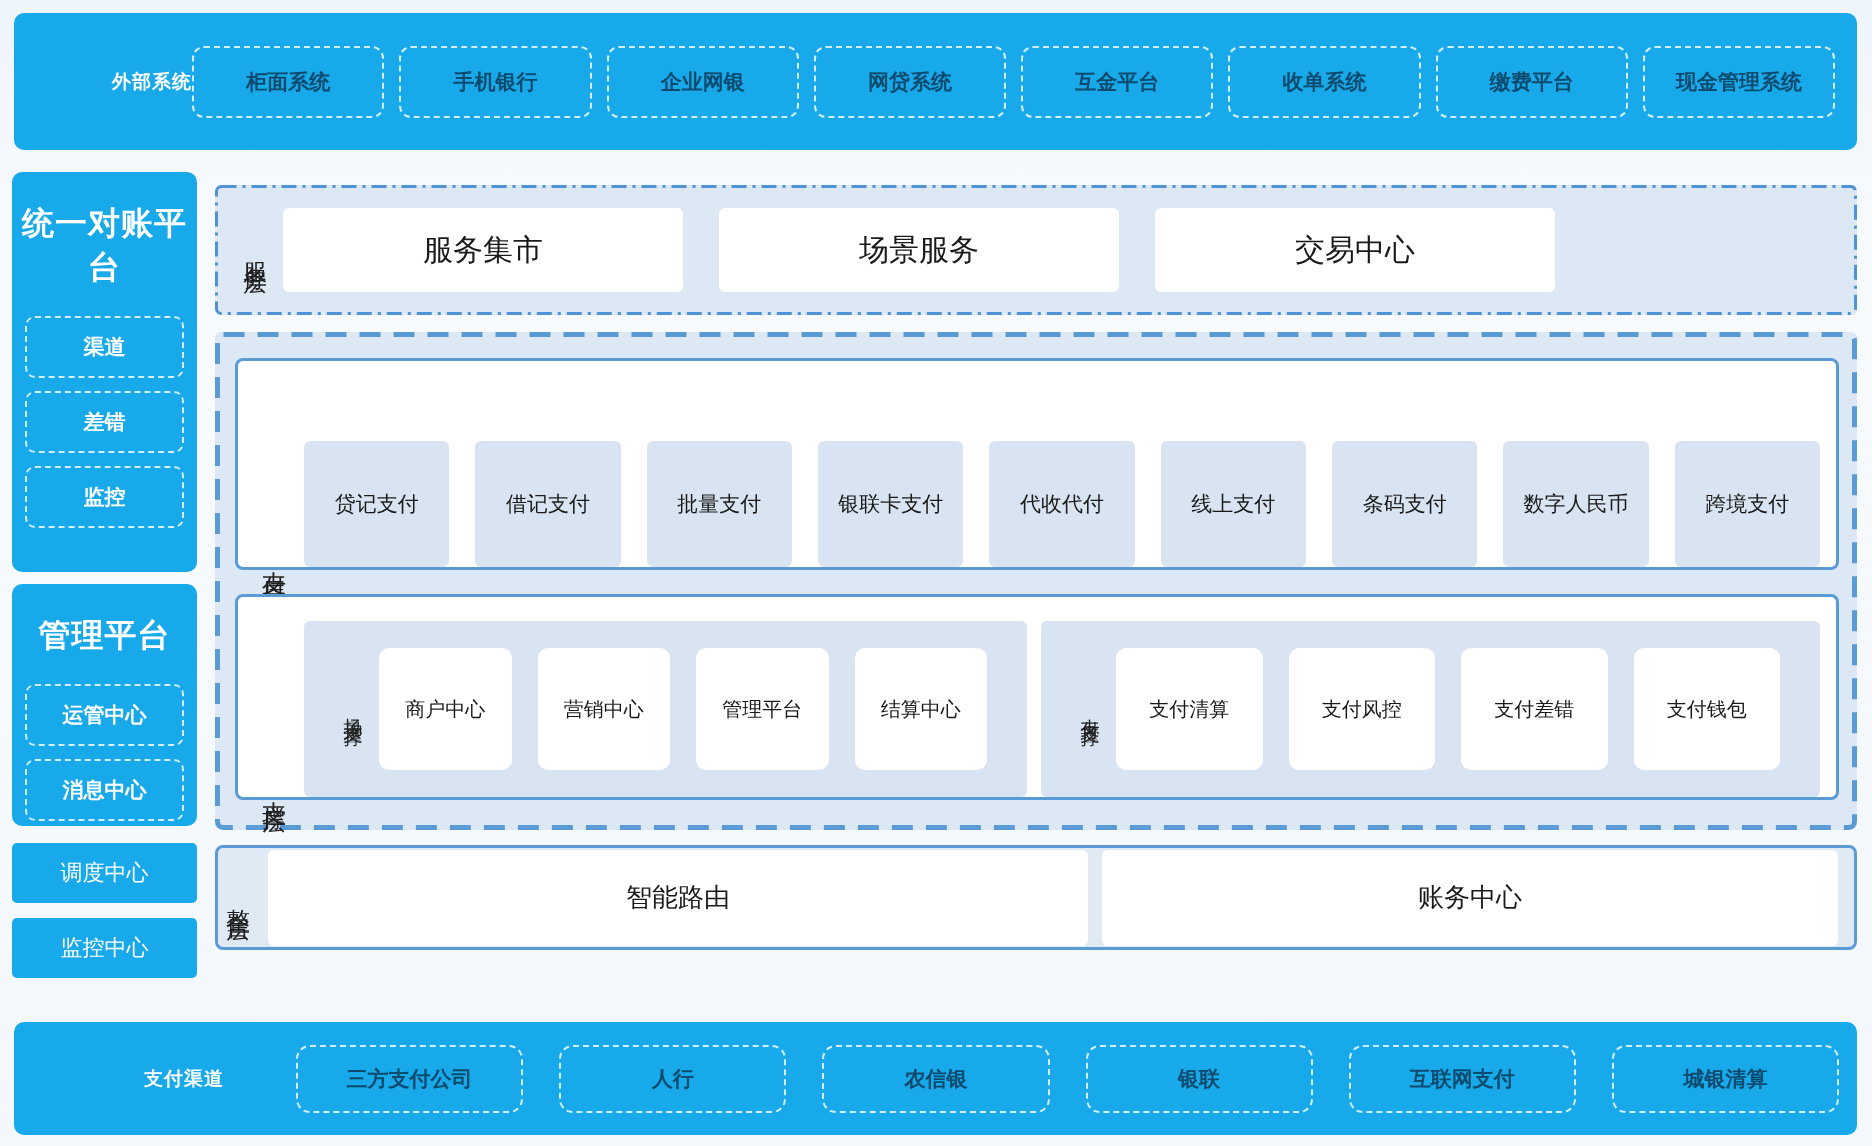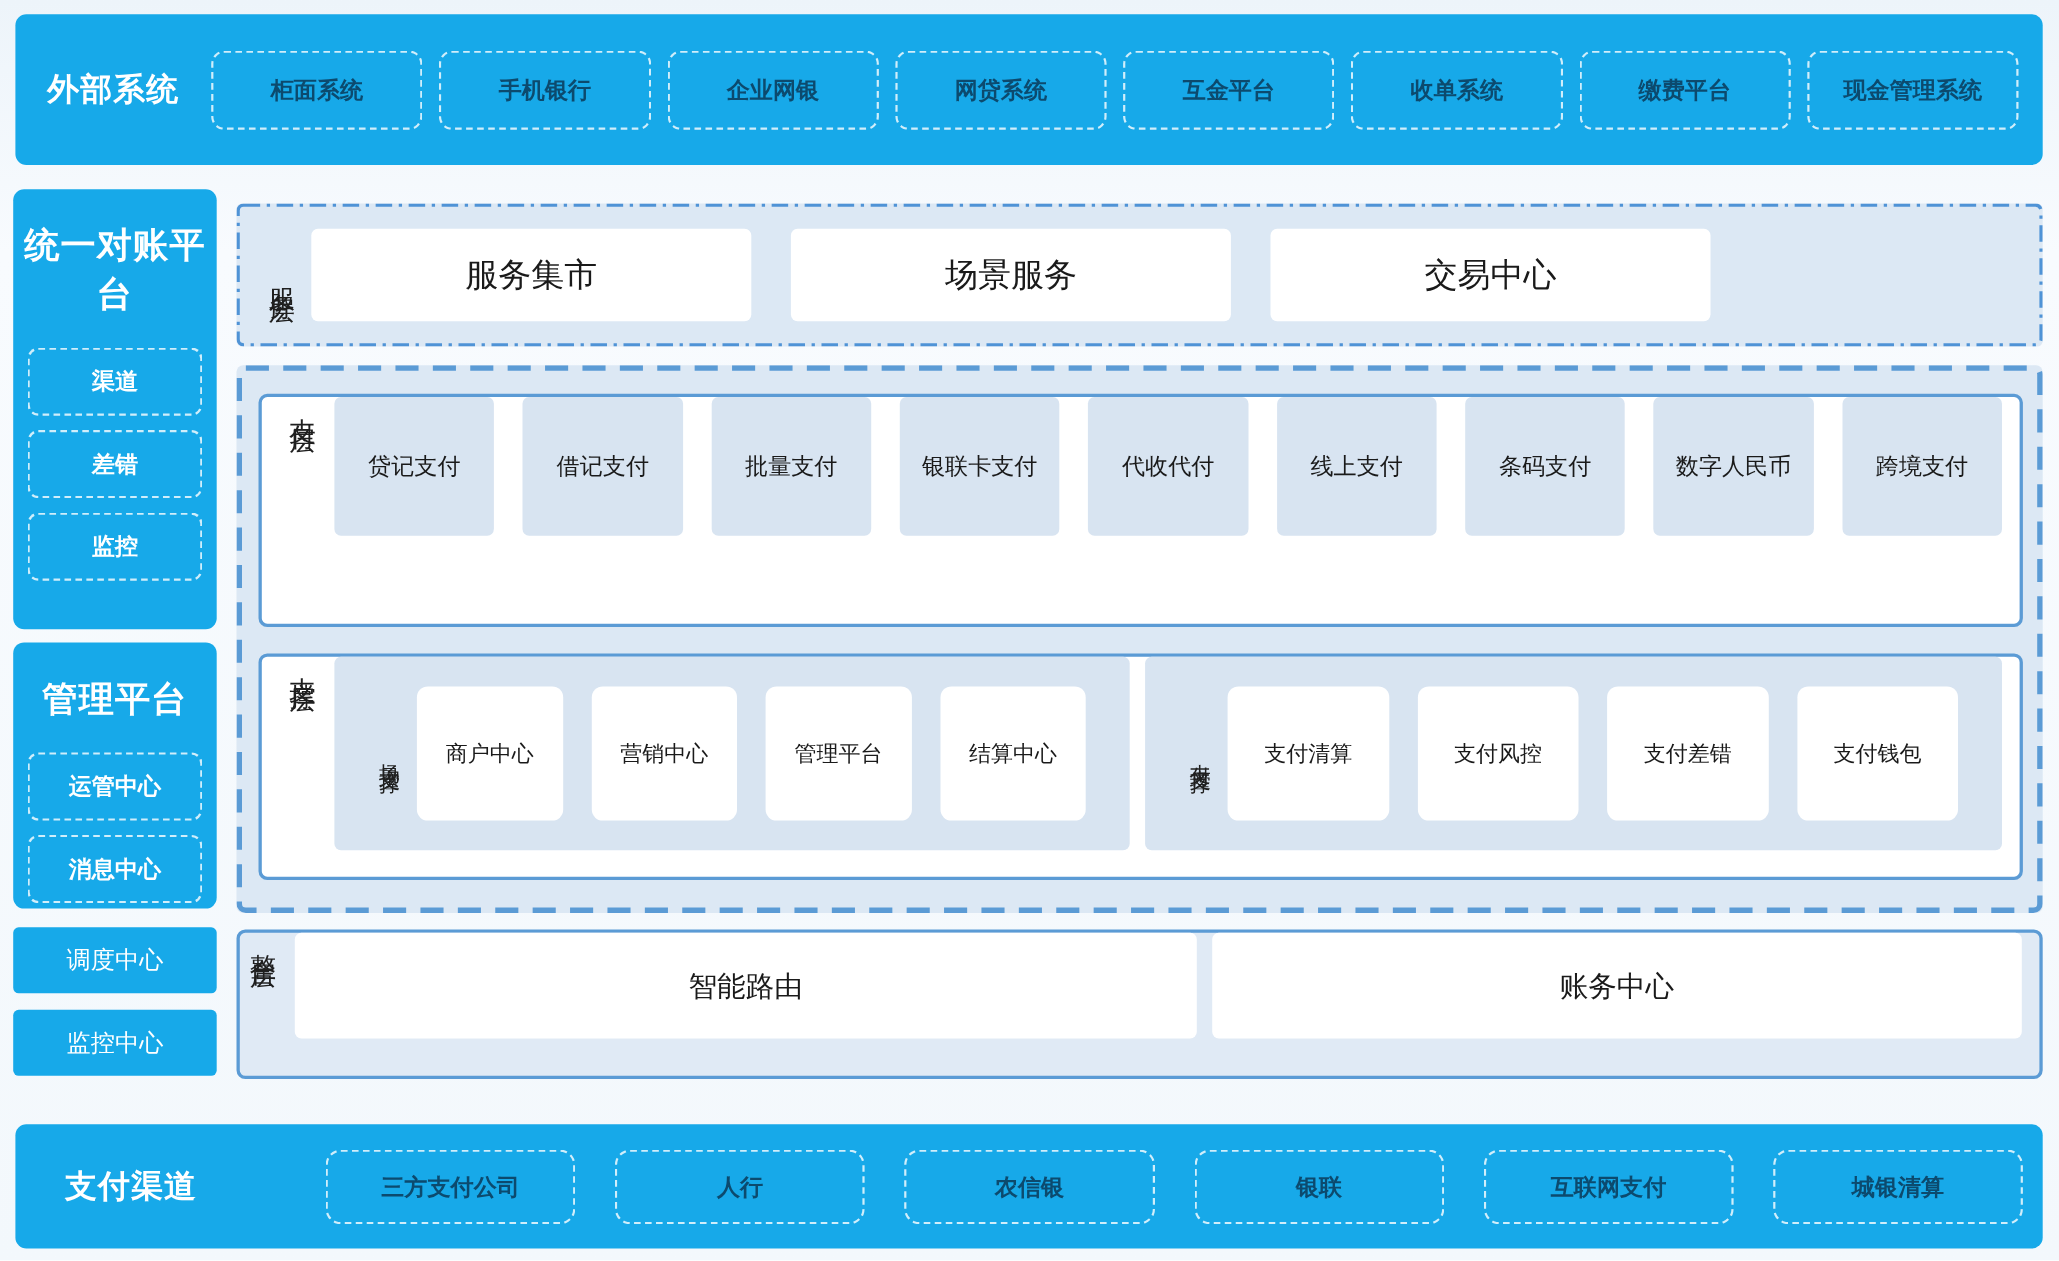--- a/index.html
+++ b/index.html
@@ -4,21 +4,21 @@
 <style>
   *{box-sizing:border-box;margin:0;padding:0}
   body{font-family:"Liberation Sans","DejaVu Sans",sans-serif;background:#fff}
   .canvas{position:relative;width:1872px;height:1146px;overflow:hidden;
           background:linear-gradient(180deg,#edf4fa 0%,#f8fbfe 20%,#f3f8fc 100%)}
 
   
   .hbar{position:absolute;background:#17a9e9;border-radius:10px;display:flex;align-items:center}
   .topbar{left:14px;top:13px;width:1843px;height:137px}
   .bottombar{left:14px;top:1022px;width:1843px;height:113px}
-  .bar-label{color:#fff;font-weight:bold;font-size:29px;flex:0 0 178px;text-align:center;letter-spacing:1px}
+  .bar-label{color:#fff;font-weight:bold;font-size:19px;flex:0 0 178px;text-align:right;letter-spacing:1px}
   .bottombar .bar-label{flex:0 0 210px}
   .bar-items{flex:1;display:flex;gap:15px;margin-right:22px}
   .bottombar .bar-items{gap:36px;margin:0 18px 0 72px}
   .dash-box{flex:1;height:72px;border:2px dashed rgba(255,255,255,.8);border-radius:12px;
             display:flex;align-items:center;justify-content:center;color:#0c4a6e;font-size:21px;font-weight:bold}
   .bottombar .dash-box{height:68px;border-radius:14px}
 
   
   .side{position:absolute;left:12px;width:185px;background:#17a9e9;border-radius:10px;color:#fff}
   .reconcile{top:172px;height:400px}
@@ -40,39 +40,39 @@
   .service{position:absolute;left:215px;top:185px;width:1642px;height:130px;background:#dce8f4;border-radius:5px}
   .border-svg{position:absolute;left:0;top:0;pointer-events:none}
   .service-inner{position:absolute;left:20px;top:0;right:20px;bottom:0;display:flex;align-items:center}
   .service .v-label{margin:0 16px 0 8px}
   .service-box{width:400px;height:84px;background:#fff;border-radius:6px;margin-right:36px;
                display:flex;align-items:center;justify-content:center;font-size:30px;color:#1a1a1a}
 
   
   .dashed-wrap{position:absolute;left:215px;top:332px;width:1642px;height:498px;background:#dce8f4;border-radius:6px}
   .white-box{position:absolute;left:20px;right:18px;background:#fff;border:3px solid #5b9bd5;border-radius:8px;
-             display:flex;align-items:flex-start;padding:0 16px 0 24px}
+             display:flex;align-items:flex-end;padding:0 16px 0 24px}
   .payment{top:26px;height:212px}
   .support{top:262px;height:206px}
   .white-box > .v-label{margin-right:18px}
   .pay-items{flex:1;display:flex;gap:26px}
   .pay-box{flex:1;height:126px;background:#d8e4f1;border-radius:6px;
            display:flex;align-items:center;justify-content:center;font-size:21px;color:#1a1a1a}
   .panels{flex:1;display:flex;gap:14px;height:176px}
   .panel{background:#d8e4f1;border-radius:6px;display:flex;align-items:center;padding:0 40px}
   .panel-1{flex:0.92}
   .panel-2{flex:1}
   .panel .v-label{font-size:19px;letter-spacing:3px;margin-right:16px}
   .panel-items{flex:1;display:flex;gap:26px}
   .panel-box{flex:1;height:122px;background:#fff;border-radius:10px;
              display:flex;align-items:center;justify-content:center;font-size:20px;color:#1a1a1a}
 
   
-  .integration{position:absolute;left:215px;top:845px;width:1642px;height:136px;background:#e0eaf5;
-               border:3px solid #5b9bd5;border-radius:8px;display:flex;padding:0 16px 0 8px}
+  .integration{position:absolute;left:215px;top:845px;width:1642px;height:105px;background:#e0eaf5;
+               border:3px solid #5b9bd5;border-radius:8px;display:flex;align-items:center;padding:0 16px 0 8px}
   .integration .v-label{margin-right:18px}
   .int-items{flex:1;display:flex;gap:14px}
   .int-box{height:96px;background:#fff;border-radius:6px;
            display:flex;align-items:center;justify-content:center;font-size:26px;color:#1a1a1a}
   .int-a{flex:1.08}
   .int-b{flex:0.97}
 </style>
 </head>
 <body>
 

